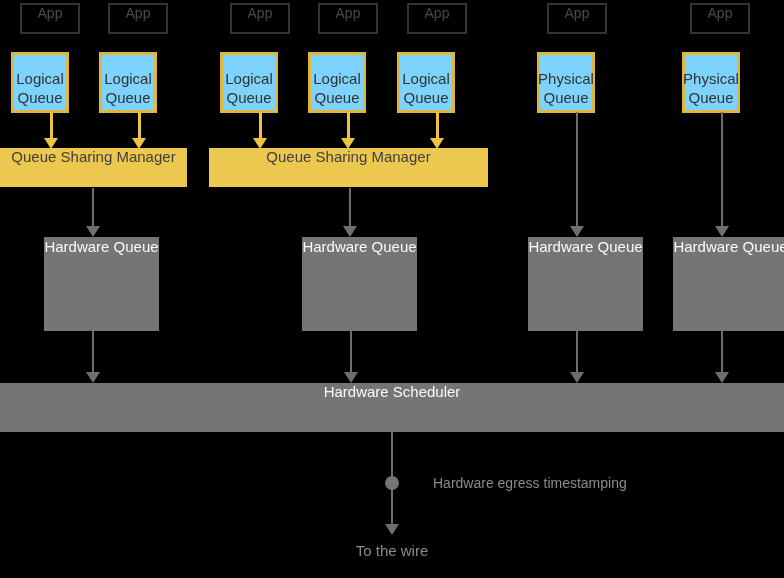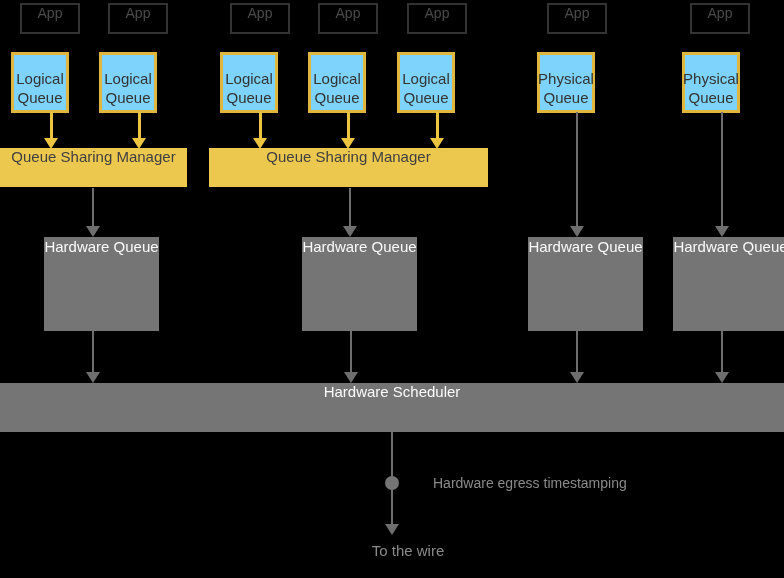--- a/index.html
+++ b/index.html
@@ -37,21 +37,21 @@
   }
   .arrow.gray .stem{width:2px;margin-left:-1px;background:#6e6e6e;}
   .arrow.yellow .stem{width:3px;margin-left:-1.5px;background:#ecc440;}
   .arrow.yellow .head{border-top-color:#ecc440;}
   .dot{
     position:absolute;left:385px;top:476px;width:14px;height:14px;border-radius:50%;
     background:#757575;
   }
   .note{position:absolute;color:#8a8a8a;font-size:14px;font-weight:500;}
   .note-egress{left:433px;top:475px;}
-  .note-wire{left:343px;top:542px;width:130px;text-align:center;font-size:15px;}
+  .note-wire{left:327px;top:542px;width:130px;text-align:center;font-size:15px;}
 </style>
 </head>
 <body>
 
 <div class="stage">
 
   <div class="box box-app" style="left:20px;top:3px;">
       <span>App</span>
     </div>
   <div class="box box-app" style="left:108px;top:3px;">

